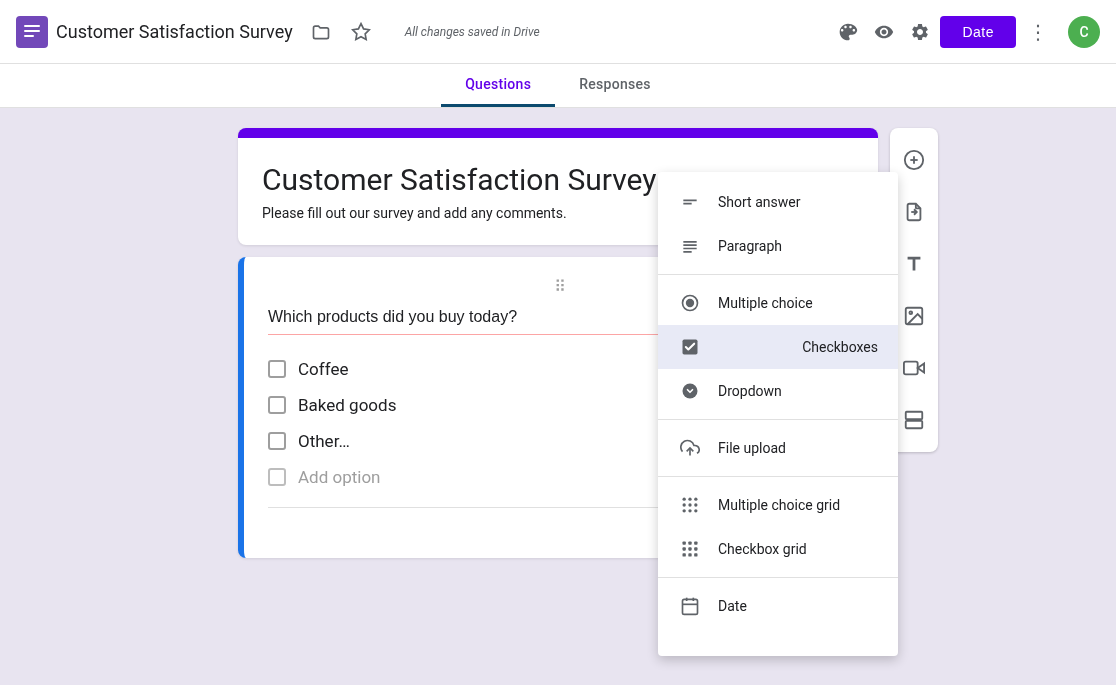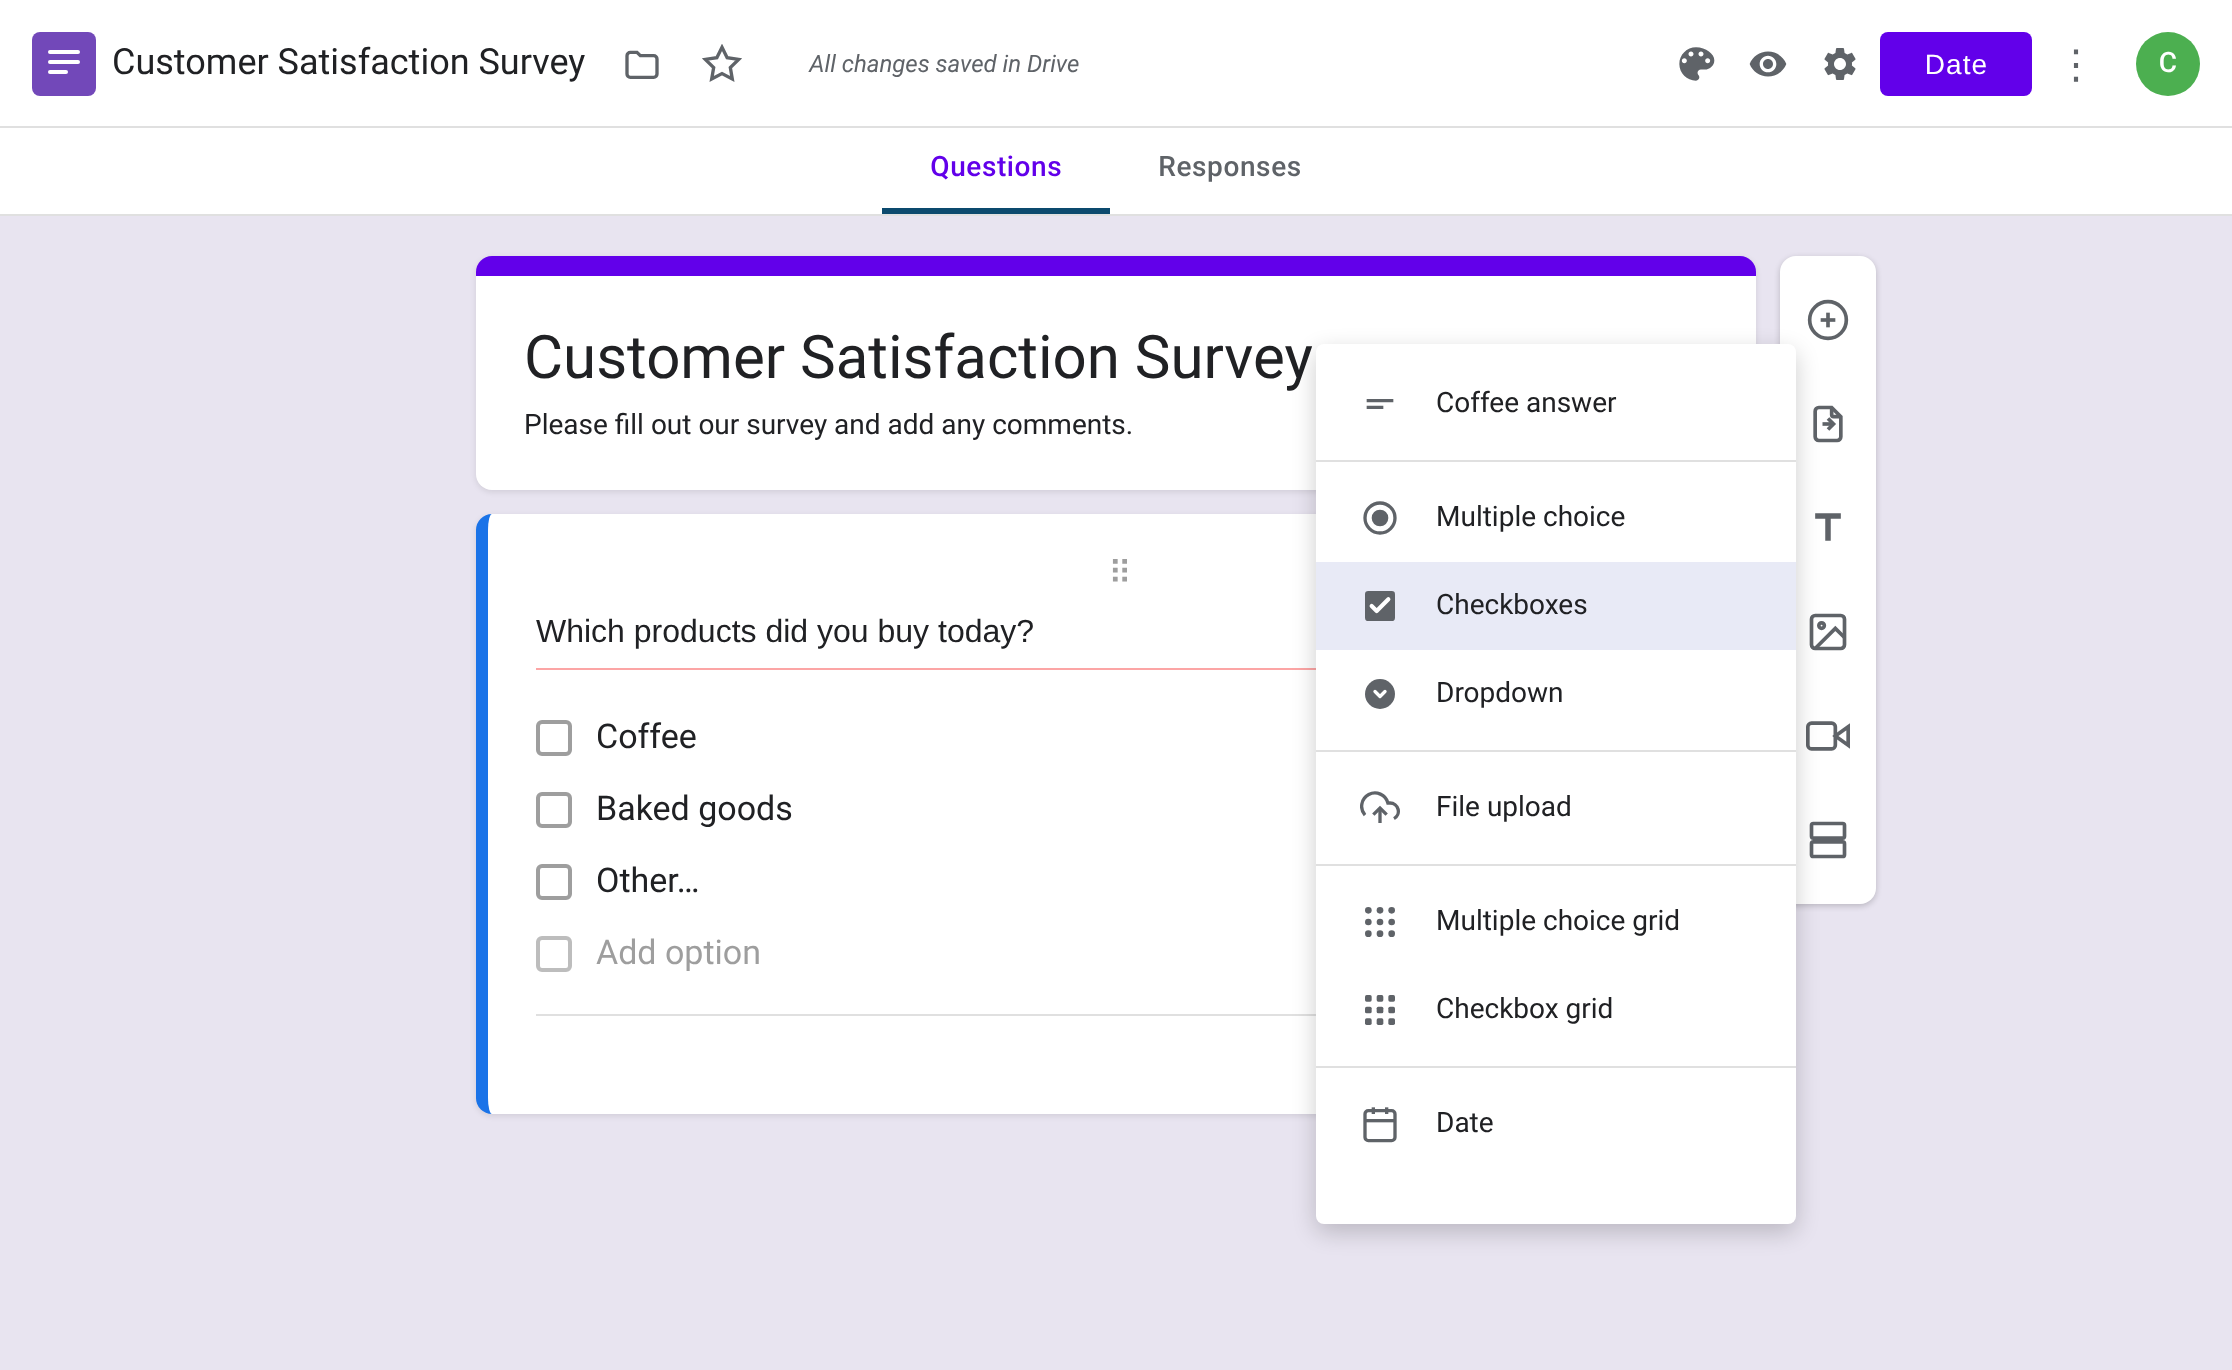--- a/index.html
+++ b/index.html
@@ -254,21 +254,21 @@
     .menu-item {
       display: flex;
       align-items: center;
       gap: 16px;
       padding: 10px 20px;
       font-size: 14px;
       color: #202124;
       cursor: pointer;
       position: relative;
     }
-    .menu-item.active { background: #e8eaf6; }
+    .menu-item.active { background: #e8eaf6; justify-content: space-between; }
     .menu-divider {
       height: 1px;
       background: #e0e0e0;
       margin: 6px 0;
     }
     .menu-icon {
       width: 24px;
       height: 24px;
       display: flex;
       align-items: center;
@@ -428,23 +428,31 @@
   </div>
 
   <div class="dropdown-menu">
 
     <div class="menu-item">
       <div class="menu-icon">
         <svg width="20" height="20" viewBox="0 0 24 24" fill="#5f6368">
           <path d="M4 9h16v2H4zm0 4h10v2H4z"></path>
         </svg>
       </div>
-      <span>Coffee answer</span>
-    </div>
-
+      <span>Short answer</span>
+    </div>
+
+    <div class="menu-item">
+      <div class="menu-icon">
+        <svg width="20" height="20" viewBox="0 0 24 24" fill="#5f6368">
+          <path d="M4 6h16v2H4zm0 4h16v2H4zm0 4h16v2H4zm0 4h10v2H4z"></path>
+        </svg>
+      </div>
+      <span>Paragraph</span>
+    </div>
 
     <div class="menu-divider"></div>
 
     <div class="menu-item">
       <div class="menu-icon">
         <svg width="20" height="20" viewBox="0 0 24 24" fill="#5f6368">
           <circle cx="12" cy="12" r="9" fill="none" stroke="#5f6368" stroke-width="2"></circle>
           <circle cx="12" cy="12" r="5" fill="#5f6368"></circle>
         </svg>
       </div>

